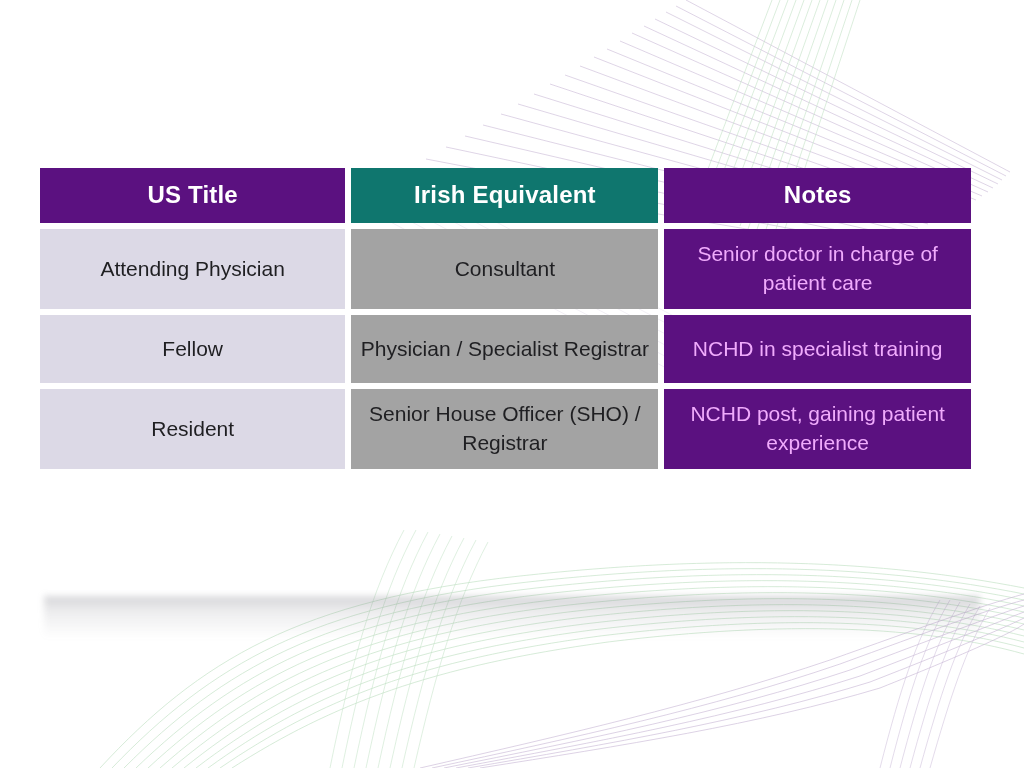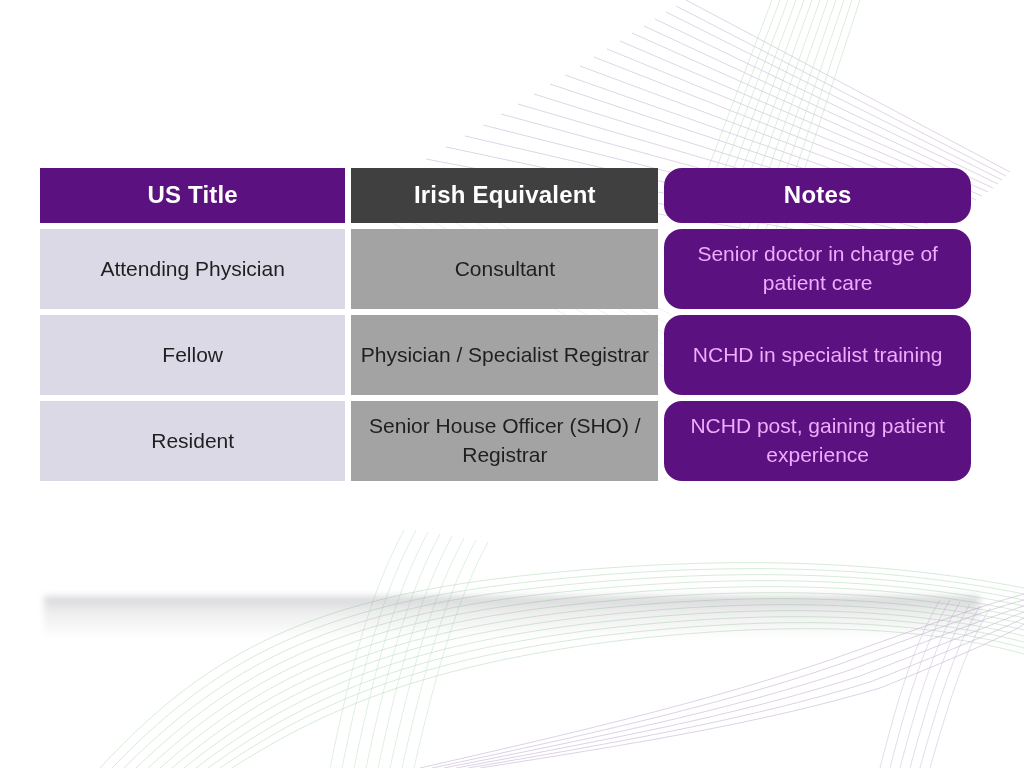--- a/index.html
+++ b/index.html
@@ -40,46 +40,46 @@
   #comparison-table th {
     padding: 0;
     margin: 0;
     vertical-align: middle;
     text-align: center;
     box-sizing: border-box;
   }
 
   .col-us  { width: 310px; }
   .col-ie  { width: 311px; }
-  .col-nt  { width: 311px; border-radius: 18px; }
+  .col-nt  { width: 311px; }
 
   
   .hdr {
     height: 55px;
     font-size: 24px;
     font-weight: bold;
     letter-spacing: .2px;
     color: #ffffff;
     line-height: 1.2;
   }
   .hdr-purple { background: #5B1180; }
-  .hdr-green  { background: #404040; }
+  .hdr-green  { background: #0f766e; }
 
   
   .cell {
     font-size: 21px;
     line-height: 1.38;
     padding: 10px 14px;
   }
   .cell-lav  { background: #DCD9E6; color: #1f1f22; }
   .cell-mint { background: #a3a3a3; color: #1f1f22; }
   .cell-pur  { background: #5B1180; color: #f0abfc; }
 
   .row-h1 .cell { height: 80px; }
-  .row-h2 .cell { height: 80px; }
+  .row-h2 .cell { height: 68px; }
   .row-h3 .cell { height: 80px; }
   .row-h4 .cell { height: 108px; }
 
   
   #table-shadow {
     position: absolute;
     left: 44px;
     top: 596px;
     width: 936px;
     height: 42px;

